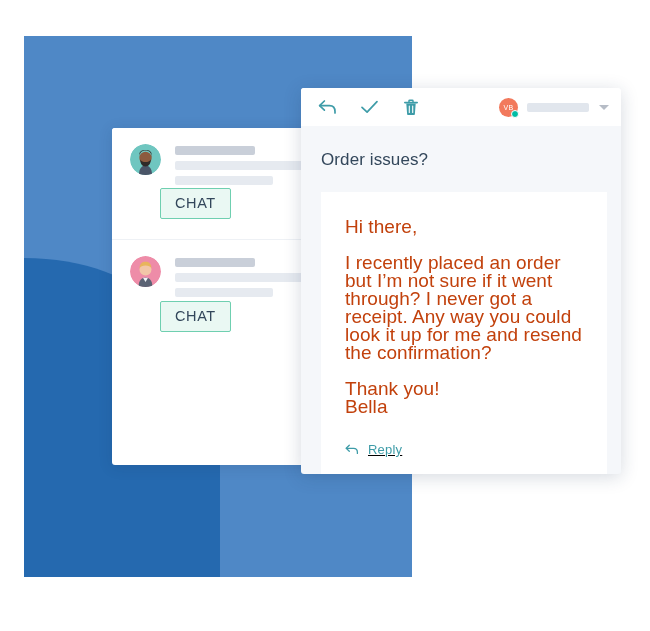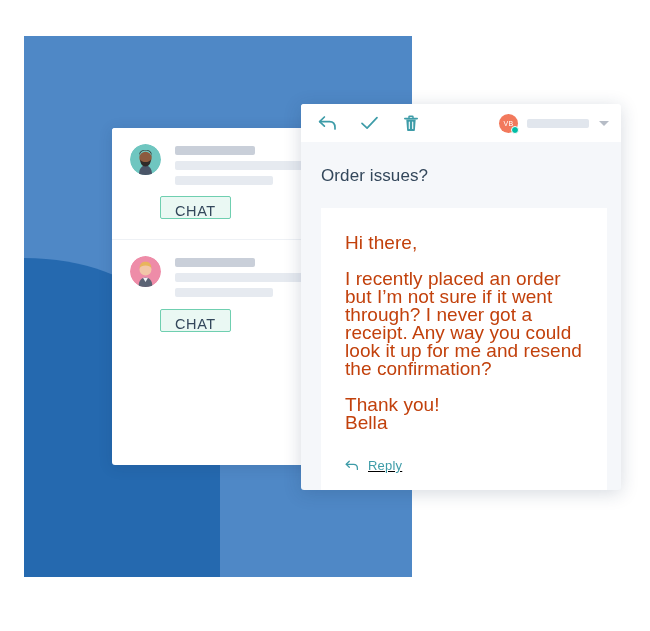--- a/index.html
+++ b/index.html
@@ -88,42 +88,42 @@
   }
   .skel-1 { width: 80px; background: #c9cfd9; }
   .skel-2 { width: 175px; background: #e6eaf0; }
   .skel-3 { width: 98px; background: #e6eaf0; margin-bottom: 0; }
 
   .channel-badge {
     position: absolute;
     left: 48px;
     bottom: 20px;
     display: inline-block;
-    padding: 7px 14px 0;
+    padding: 7px 14px 8px;
     font-size: 14.5px;
     letter-spacing: 0.6px;
     color: #33475b;
     border-radius: 2px;
     line-height: 1;
     font-weight: 400;
   }
   .badge-chat {
     background: #eaf8f3;
     border: 1px solid #6fcfb0;
   }
   .badge-email {
     background: #f2f2fa;
     border: 1px solid #9b9ccd;
   }
 
   
   #message-panel {
     position: absolute;
     left: 301px;
-    top: 104px;
+    top: 88px;
     width: 320px;
     height: 386px;
     background: #f5f7fa;
     border-radius: 3px;
     box-shadow: 0 3px 18px rgba(26, 52, 85, 0.18);
     overflow: hidden;
   }
   .msg-toolbar {
     height: 38px;
     background: #ffffff;

